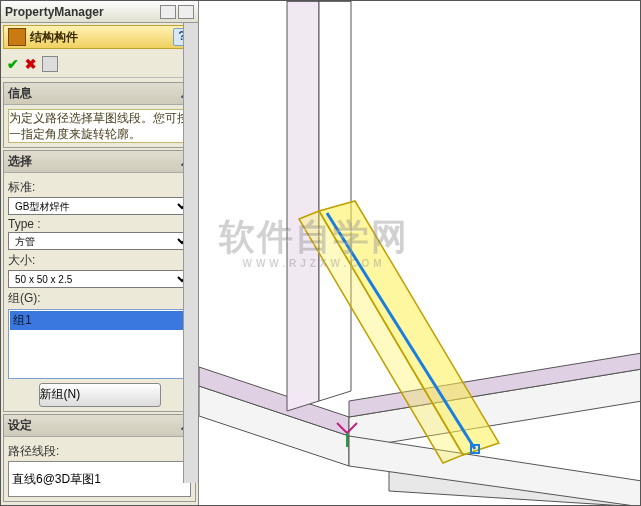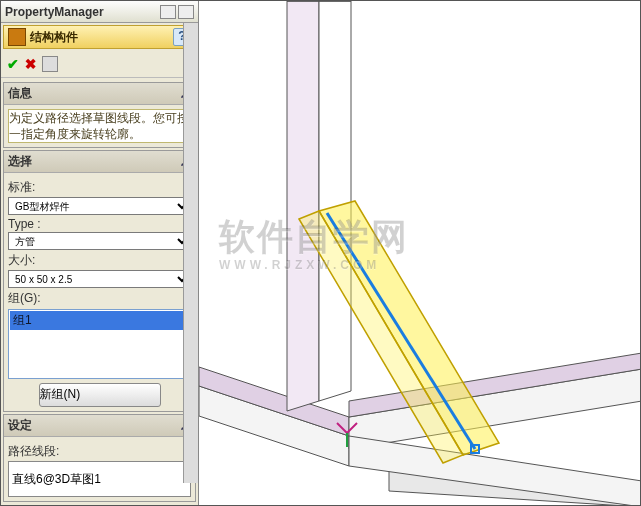--- a/index.html
+++ b/index.html
@@ -26,21 +26,21 @@
 label.small{color:#333;display:block;margin:2px 0 1px 0}
 .combo{display:flex;align-items:center}
 .combo select,.combo .sel{flex:1;height:18px;border:1px solid #7a7a7a;background:#fff;font-family:inherit;font-size:10px;padding:0 2px;box-sizing:border-box}
 .listbox{width:100%;height:70px;border:1px solid #7aa0d0;background:#fff;margin-top:2px;box-sizing:border-box;padding:1px}
 .listbox .sel-item{background:#3a78e0;color:#0f172a;padding:1px 3px}
 .btn{display:block;margin:4px auto 0 auto;width:120px;height:22px;border:1px solid #888;background:linear-gradient(#fff,#dcdcdc);border-radius:3px;text-align:left;line-height:20px}
 .txtfield{width:100%;height:36px;border:1px solid #888;background:#fff;padding:0 3px;box-sizing:border-box;font-family:inherit;font-size:12px}
 .viewport{flex:1;position:relative;background:#fff;overflow:hidden}
 .viewport svg{position:absolute;inset:0}
 .watermark{position:absolute;top:212px;left:20px;color:rgba(0,0,0,0.18);font-size:36px;font-weight:bold;letter-spacing:2px;pointer-events:none;user-select:none;text-shadow:0 1px 0 rgba(255,255,255,0.3)}
-.watermark .sub{display:block;font-size:12px;letter-spacing:4px;margin-top:-4px}
+.watermark .sub{display:block;font-size:10px;letter-spacing:4px;text-align:center;margin-top:-4px}
 .vscroll{position:absolute;right:0;top:22px;bottom:22px;width:14px;background:#ddd;border-left:1px solid #999}
 </style>
 </head>
 <body>
 
 <div class="root">
 
   <div class="panel">
 
     <div class="pm-title">

